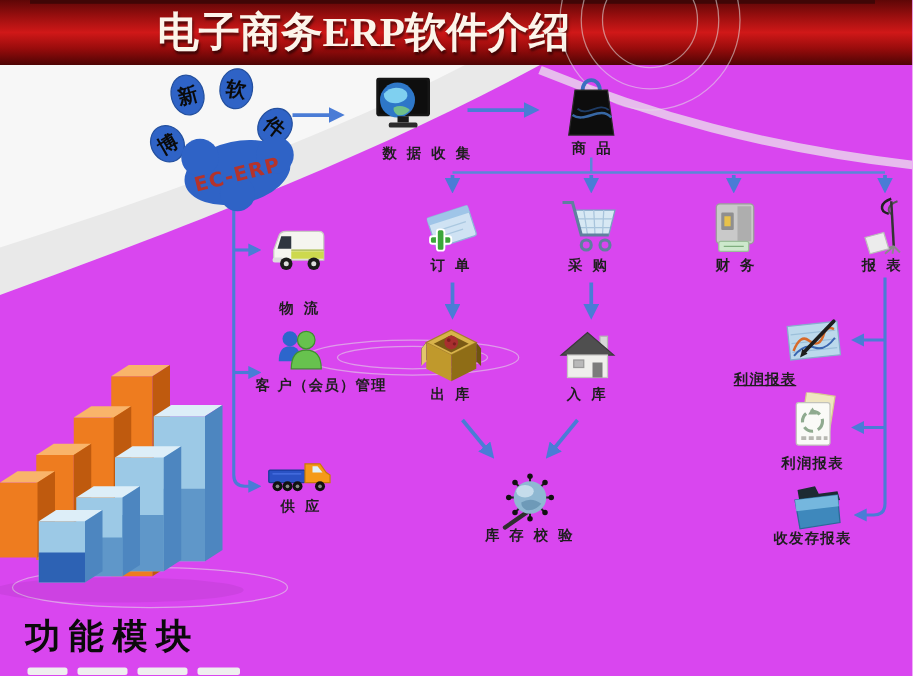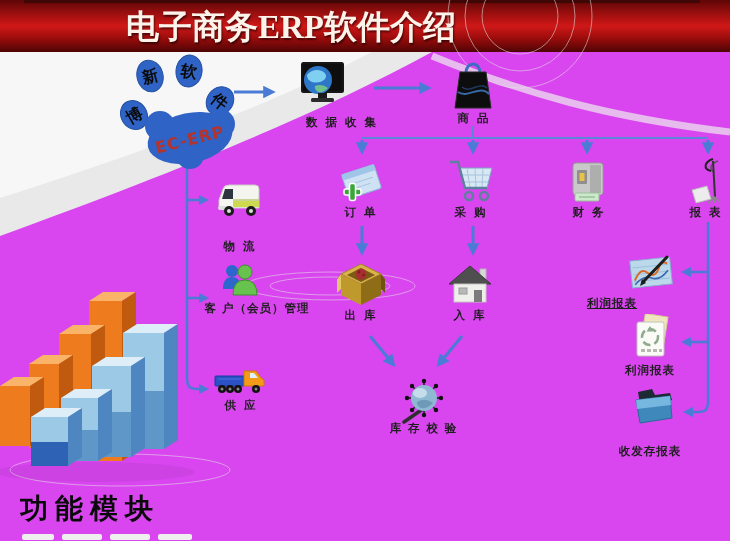--- a/index.html
+++ b/index.html
@@ -362,20 +362,20 @@
   <div class="lbl" style="left:474px;top:111px;z-index:5;">商  品</div>
   <div class="lbl" style="left:361px;top:205px;z-index:5;">订  单</div>
   <div class="lbl" style="left:471px;top:205px;z-index:5;">采  购</div>
   <div class="lbl" style="left:589px;top:205px;z-index:5;">财  务</div>
   <div class="lbl" style="left:706px;top:205px;z-index:5;text-align:center;">报  表</div>
   <div class="lbl" style="left:240px;top:239px;z-index:5;">物  流</div>
   <div class="lbl" style="left:257px;top:301px;z-index:5;letter-spacing:1px;">客 户（会员）管理</div>
   <div class="lbl" style="left:241px;top:398px;z-index:5;text-align:center;">供  应</div>
   <div class="lbl" style="left:361px;top:308px;z-index:5;">出  库</div>
   <div class="lbl" style="left:470px;top:308px;z-index:5;">入  库</div>
-  <div class="lbl" style="left:424px;top:421px;z-index:5;font-family:Liberation Serif, serif;">库 存 校 验</div>
+  <div class="lbl" style="left:424px;top:421px;z-index:5;">库 存 校 验</div>
   <div class="lbl" style="left:612px;top:296px;z-index:5;letter-spacing:1px;text-decoration:underline;">利润报表</div>
   <div class="lbl" style="left:650px;top:363px;z-index:5;letter-spacing:1px;">利润报表</div>
-  <div class="lbl" style="left:650px;top:423px;z-index:5;letter-spacing:1px;margin-top:21px;">收发存报表</div>
+  <div class="lbl" style="left:650px;top:423px;z-index:5;letter-spacing:1px;">收发存报表</div>
 
   <div class="heading">功能模块</div>
 
 </div>
 
 </body></html>

